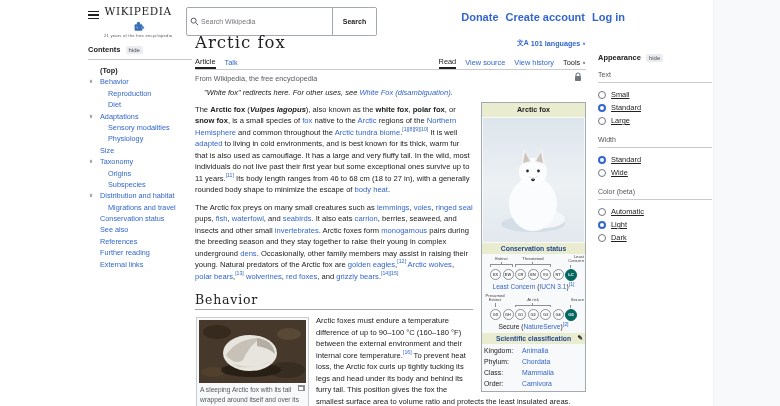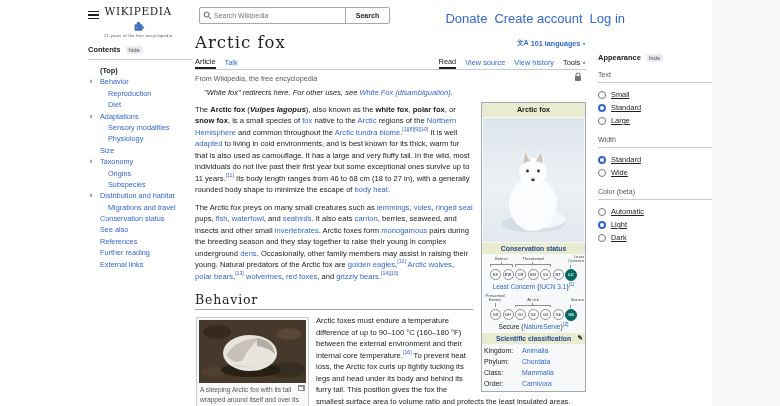--- a/index.html
+++ b/index.html
@@ -12,27 +12,27 @@
   .gray-strip { position:absolute; left:713px; top:0; width:67px; height:406px; background:#f8f9fa; border-left:1px solid #f0f1f3; }
 
   
   .top { position:absolute; left:0; top:0; width:713px; height:30px; background:#fff; }
   .hamburger { position:absolute; left:86px; top:8px; width:15px; height:14px; background:none; border:none; cursor:pointer; }
   .hamburger .bar { display:block; width:11px; height:1.6px; background:#202122; margin:2.1px auto; }
   .logo { position:absolute; left:104px; top:5px; cursor:pointer; }
   .logo-top { display:flex; align-items:center; gap:2px;flex-direction:column; }
   .wordmark { font-family:"DejaVu Serif", serif; font-size:10.5px; letter-spacing:0.6px; color:#202122; }
   .tagline { font-size:4.2px; color:#54595d; margin-top:1px; letter-spacing:0.2px; }
-  .searchbar { position:absolute; left:199px; top:7px; width:191px; height:17px; display:flex; border:1px solid #a2a9b1; border-radius:2px; background:#fff; }
+  .searchbar { position:absolute; left:186px; top:7px; width:191px; height:29px; display:flex; border:1px solid #a2a9b1; border-radius:2px; background:#fff; }
   .search-iconwrap { width:14px; display:flex; align-items:center; justify-content:center; }
   .searchbar input { flex:1; border:none; outline:none; font-size:7px; color:#202122; font-family:inherit; background:transparent; }
   .searchbar input::placeholder { color:#72777d; }
   .sbtn { width:44px; border:none; border-left:1px solid #a2a9b1; background:#fff; font-weight:bold; font-size:7px; color:#202122; cursor:pointer; font-family:inherit; }
   .userlinks { position:absolute; right:88px; top:11px; display:flex; gap:7px; }
-  .hlink { font-size:13px; color:#36c; }
+  .hlink { font-size:11px; color:#36c;font-weight:bold; }
 
   
   .toc { position:absolute; left:88px; top:45px; width:104px; }
   .toc-head { display:flex; align-items:center; gap:5px; padding-bottom:5px; border-bottom:1px solid #c8ccd1; margin-bottom:5px; }
   .toc-head .t { font-weight:bold; font-size:7.5px; color:#202122; }
   .chip { background:#eaecf0; border-radius:2px; padding:1px 3px; font-size:6px; color:#4a4f54; cursor:pointer; }
   .toc-item { position:relative; padding-left:12px; height:11.4px; line-height:11.4px; white-space:nowrap; font-size:7.3px; }
   .toc-item a { color:#36c; }
   .toc-item.toc-top a { color:#202122; font-weight:bold; }
   .toc-item.lvl2 { padding-left:20px; }

